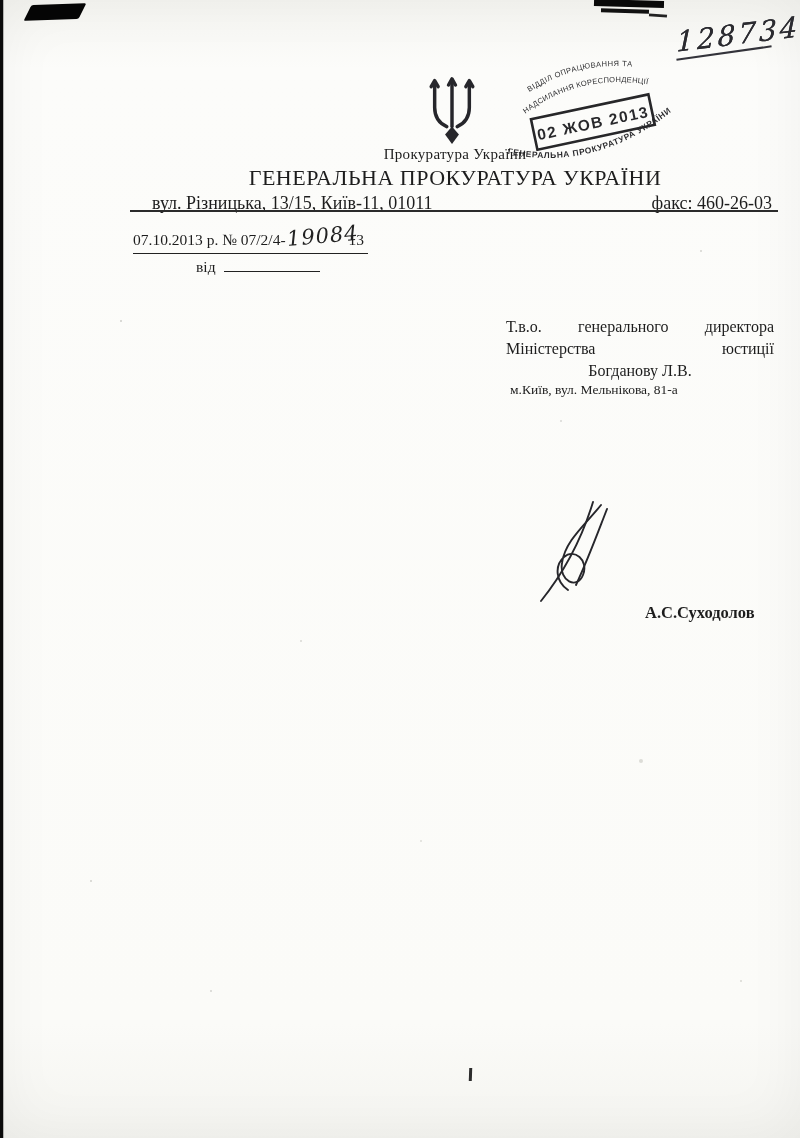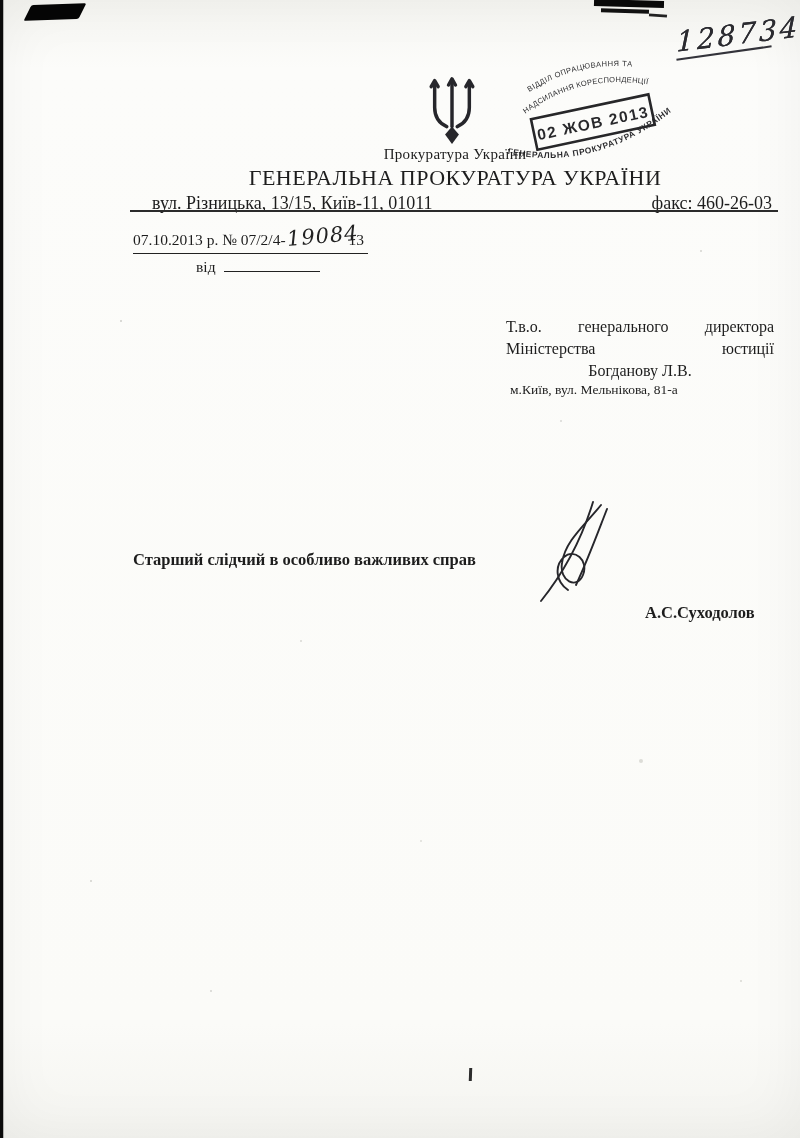--- a/index.html
+++ b/index.html
@@ -185,17 +185,16 @@
 
   <svg class="sign-scribble" width="120" height="108" viewBox="0 0 120 108">
     <g stroke="#26262b" stroke-width="1.9" fill="none" stroke-linecap="round">
       <path d="M96,8 C80,28 60,44 57,66 C54,84 72,93 78,78 C84,63 69,51 59,60 C49,69 51,85 63,93"></path>
       <path d="M88,5 C78,38 60,74 36,104"></path>
       <path d="M102,12 C93,35 84,60 71,88"></path>
     </g>
   </svg>
 
   <div class="sign-title">
-    <div>Старший слідчий в особливо важливих справ</div>
   </div>
   <div class="sign-name">А.С.Суходолов</div>
 
 </div>
 
 </body></html>

